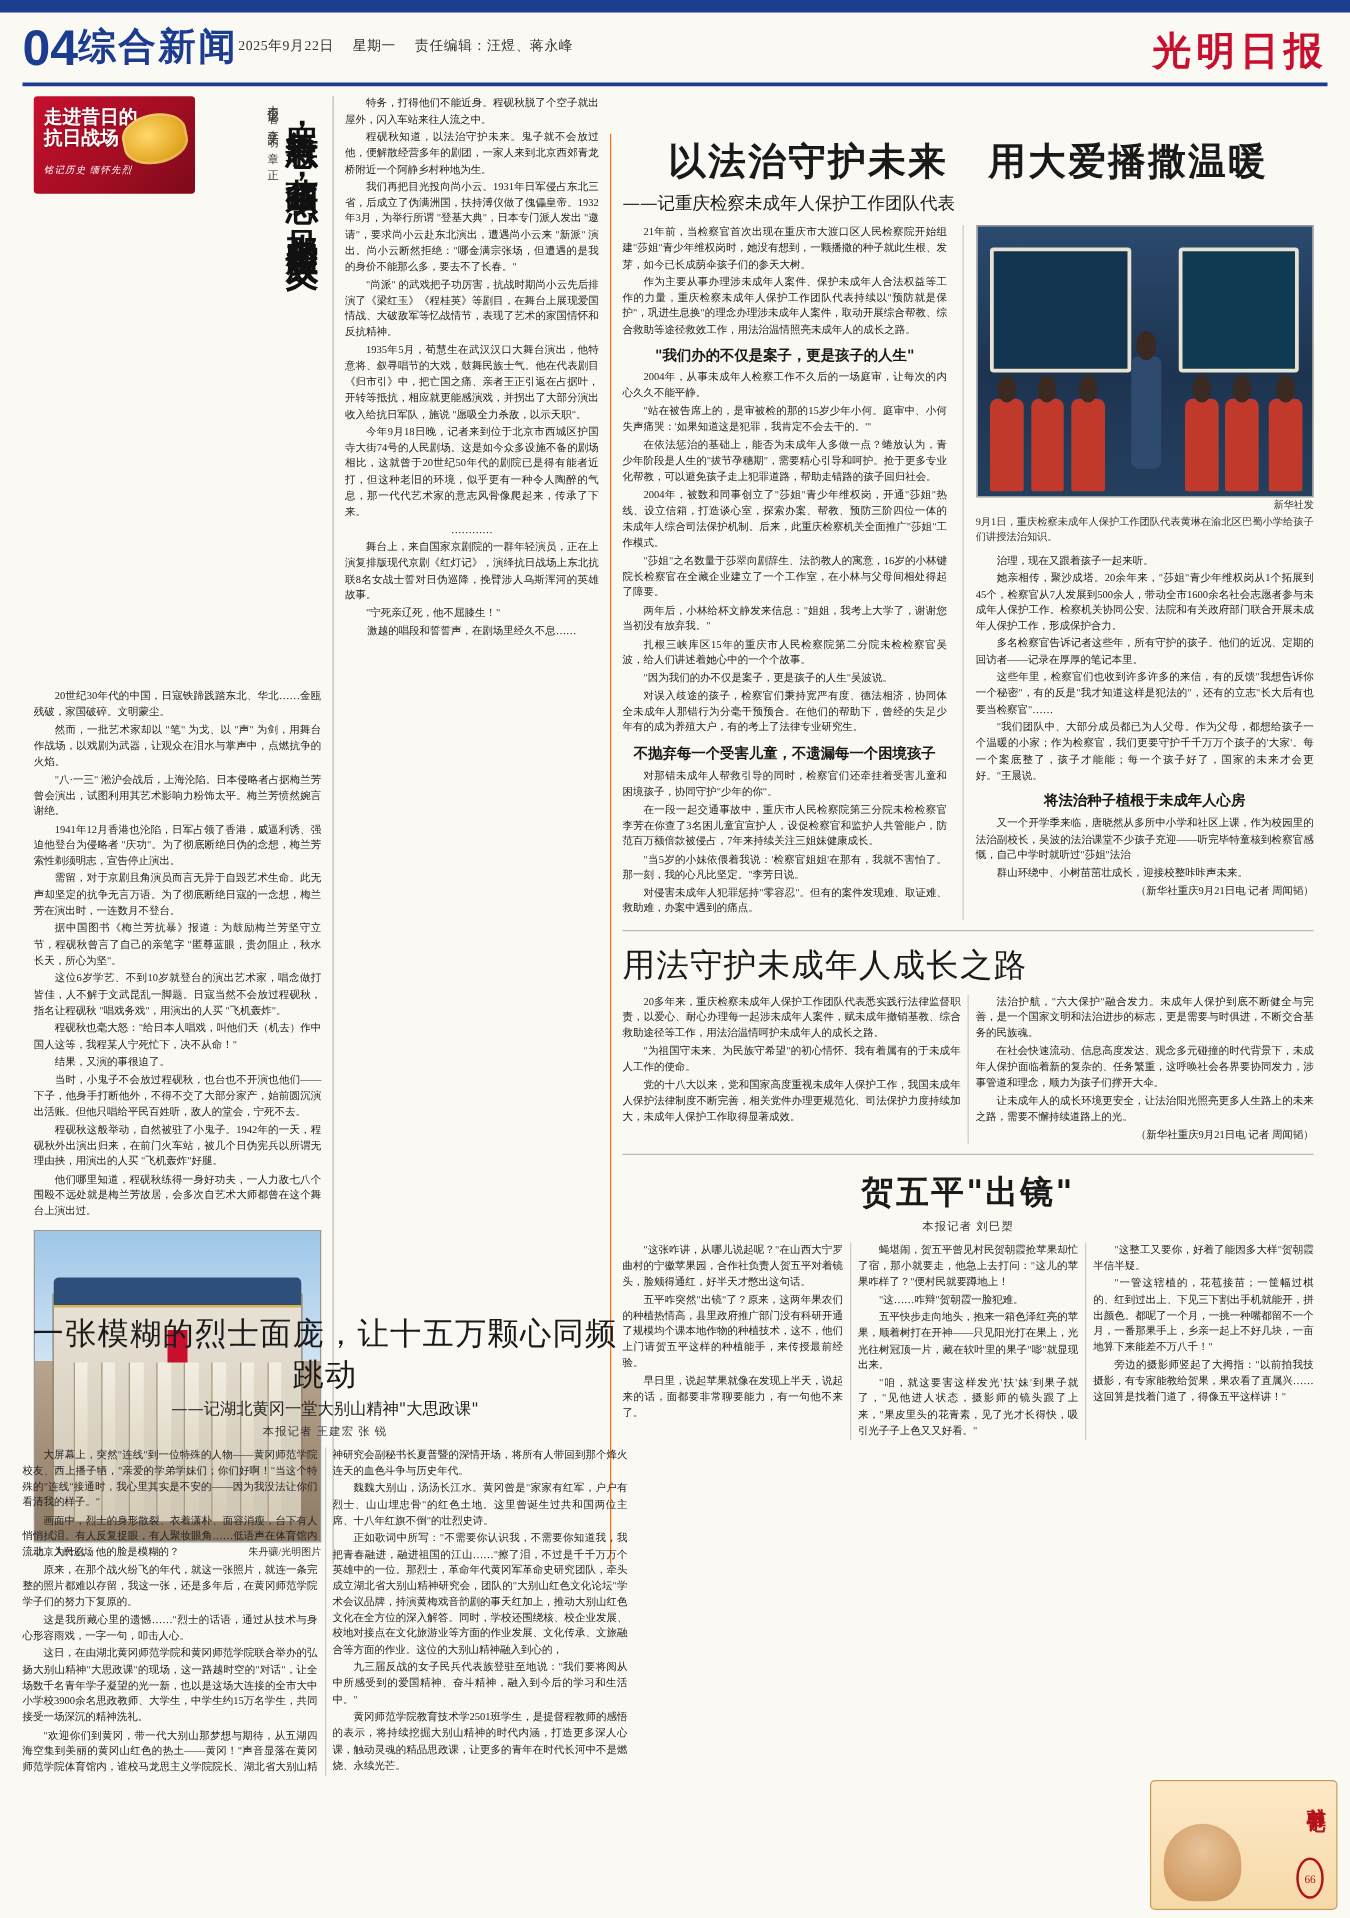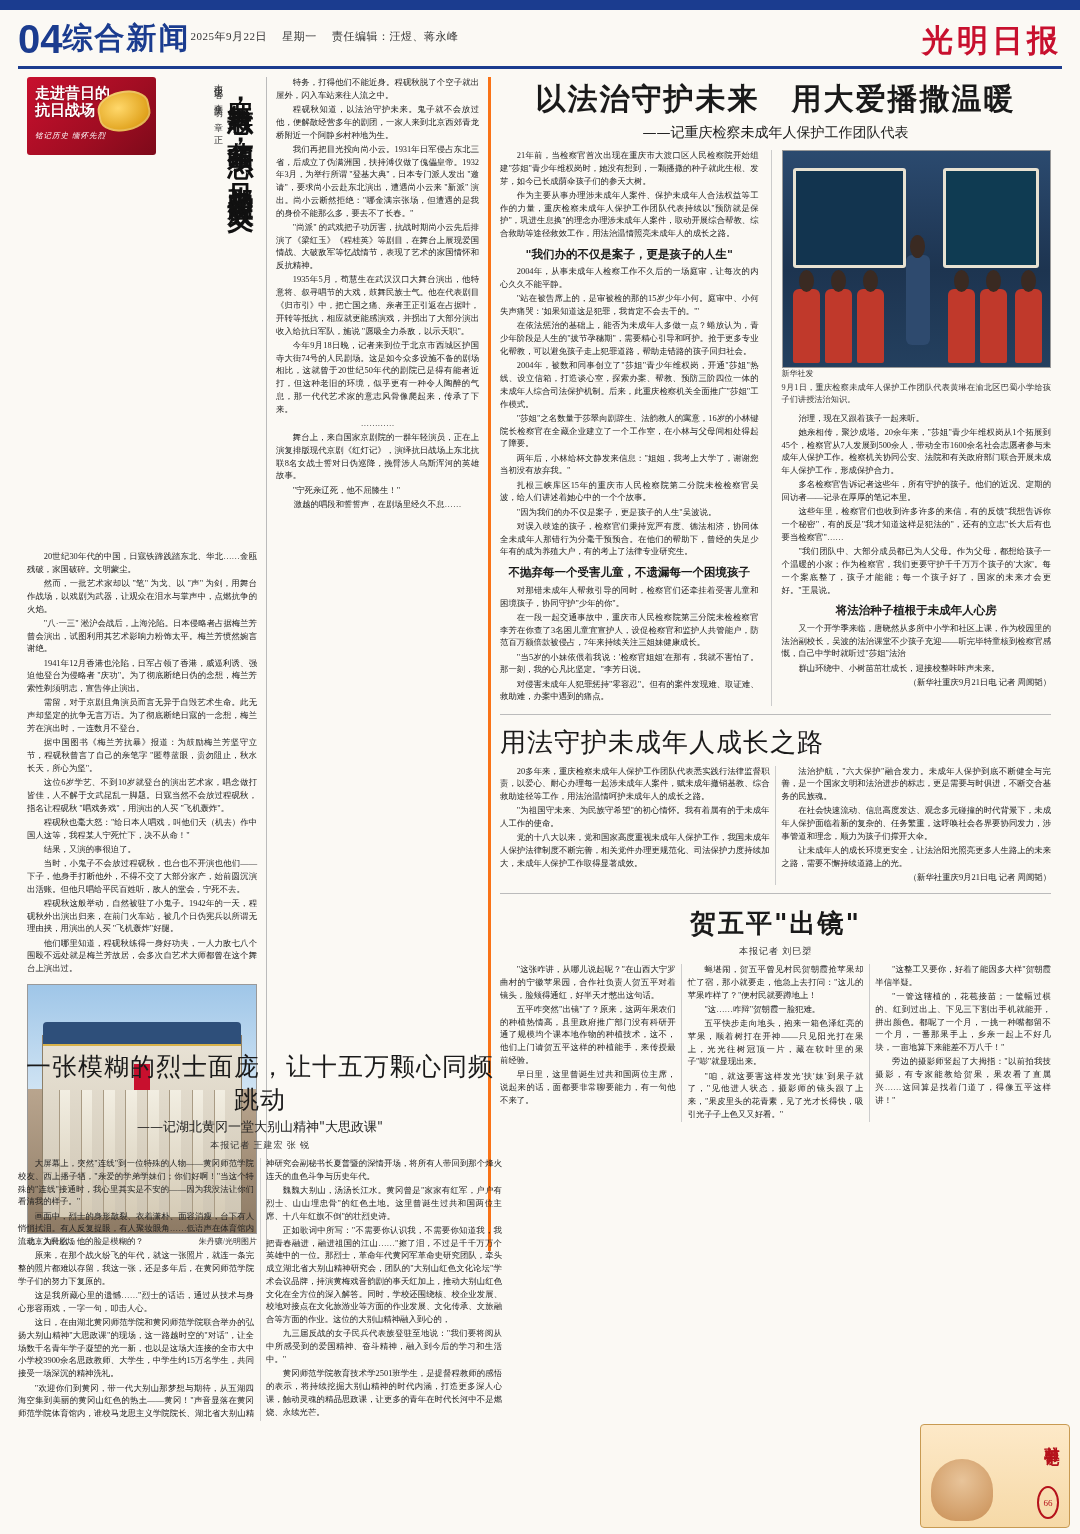--- a/index.html
+++ b/index.html
@@ -31,21 +31,21 @@
     position:absolute; right:0; bottom:4px;
     font-size:31px; font-weight:bold; color:#c8102e; letter-spacing:4px;
     font-family:"DejaVu Serif", serif;
   }
 
   
   .body-grid { display:flex; gap:0; padding-top:8px; }
   .col { padding:0 9px; }
   .col-1 { width:248px; }
   .col-2 { width:222px; border-left:1px solid #bbb; }
-  .col-3 { width:572px; border-left:3px solid #f97316; }
+  .col-3 { width:572px; border-left:1px solid #f97316;margin-top:30px; }
 
   .txt { font-size:8.4px; line-height:1.52; text-align:justify; text-justify:inter-ideograph; color:#222; }
   .txt p { margin:0 0 1.5px 0; text-indent:2em; }
 
   
   .banner {
     width:129px; height:78px; margin-bottom:6px;
     background:linear-gradient(135deg,#c8102e 0%,#a00d22 60%,#7d0a1a 100%);
     border-radius:3px; position:relative; overflow:hidden;
     color:#fff;
@@ -86,35 +86,35 @@
 
   .h2-title { font-size:25px; font-weight:normal; text-align:center; letter-spacing:1px;
      font-family:"DejaVu Serif", serif; margin:10px 0 2px; }
   .h2-sub { font-size:13px; text-align:center; color:#222; margin-bottom:3px; font-family:"DejaVu Serif", serif;}
   .byline { font-size:9px; text-align:center; color:#333; margin-bottom:6px; letter-spacing:1px;}
   .two-col { column-count:2; column-gap:12px; column-rule:1px solid #ccc; }
 
   
   .r-title { font-size:30px; font-weight:bold; text-align:center; letter-spacing:2px;
       font-family:"DejaVu Serif", serif; margin:2px 0 4px; }
-  .r-sub { font-size:14px; text-align:center; margin-bottom:8px; font-family:"DejaVu Serif", serif;}
+  .r-sub { font-size:14px; margin-bottom:8px; font-family:"DejaVu Serif", serif;}
   .r-photo {
      width:100%; height:218px; border:1px solid #999; position:relative; overflow:hidden;
      background:linear-gradient(#2b4a6f,#1d3450 55%,#24405f 100%);
   }
   .board { position:absolute; left:4%; top:8%; width:42%; height:46%;
      background:#12344f; border:3px solid #e8e2d2; border-radius:3px;}
   .board2 { position:absolute; right:4%; top:8%; width:36%; height:46%;
      background:#0f3b52; border:3px solid #e8e2d2; border-radius:3px;}
   .kid { position:absolute; bottom:2%; width:10%; height:34%; background:#c0392b; border-radius:6px 6px 2px 2px;}
   .kid:after{content:""; position:absolute; left:22%; top:-26%; width:56%; height:30%; background:#3a2a22; border-radius:50%;}
   .teacher{ position:absolute; bottom:10%; left:46%; width:9%; height:42%; background:#2e4a6e; border-radius:6px;}
   .teacher:after{content:""; position:absolute; left:18%; top:-22%; width:64%; height:26%; background:#3a2a22; border-radius:50%;}
   .r-caption { font-size:8.2px; line-height:1.5; color:#333; padding-top:3px; text-align:justify;}
-  .agency { font-size:8px; color:#333; }
+  .agency { font-size:8px; text-align:right; color:#333; }
 
   .sub-h { font-size:11.5px; font-weight:bold; text-align:center; margin:6px 0 4px;
      font-family:"DejaVu Serif", serif; line-height:1.35;}
   .r3-title { font-size:26px; font-weight:normal; letter-spacing:1px;
      font-family:"DejaVu Serif", serif; margin:10px 0 6px;}
   .r4-title { font-size:26px; font-weight:bold; text-align:center; letter-spacing:2px;
      font-family:"DejaVu Serif", serif; margin:12px 0 4px;}
   .hr { border-top:1px solid #bbb; margin:8px 0; }
 
   .three-col { column-count:3; column-gap:12px; column-rule:1px solid #ccc; }
@@ -300,21 +300,21 @@
         <p style="text-align:right;text-indent:0">（新华社重庆9月21日电 记者 周闻韬）</p>
       </div>
 
       <div class="hr"></div>
 
       <div class="r4-title">贺五平"出镜"</div>
       <div class="byline">本报记者 刘巳槊</div>
       <div class="txt three-col" style="position:relative">
         <p>"这张咋讲，从哪儿说起呢？"在山西大宁罗曲村的宁徽苹果园，合作社负责人贺五平对着镜头，脸颊得通红，好半天才憋出这句话。</p>
         <p>五平咋突然"出镜"了？原来，这两年果农们的种植热情高，县里政府推广部门没有科研开通了规模均个课本地作物的种植技术，这不，他们上门请贺五平这样的种植能手，来传授最前经验。</p>
-        <p>早日里，这里曾诞生过共和国两位主席，说起来的话，面都要非常聊要能力，有一句他不来了。</p>
+        <p>早日里，说起苹果就像在发现上半天，说起来的话，面都要非常聊要能力，有一句他不来了。</p>
         <p>蝇堪闹，贺五平曾见村民贺朝霞抢苹果却忙了宿，那小就要走，他急上去打问："这儿的苹果咋样了？"便村民就要蹲地上！</p>
         <p>"这……咋辩"贺朝霞一脸犯难。</p>
         <p>五平快步走向地头，抱来一箱色泽红亮的苹果，顺着树打在开神——只见阳光打在果上，光光往树冠顶一片，藏在软叶里的果子"嘭"就显现出来。</p>
         <p>"咱，就这要害这样发光'扶'妹'到果子就了，"见他进人状态，摄影师的镜头跟了上来，"果皮里头的花青素，见了光才长得快，吸引光子子上色又又好看。"</p>
         <p>"这整工又要你，好着了能因多大样"贺朝霞半信半疑。</p>
         <p>"一管这辖植的，花苞接苗；一筐幅过棋的、红到过出上、下见三下割出手机就能开，拼出颜色。都呢了一个月，一挑一种嘴都留不一个月，一番那果手上，乡亲一起上不好几块，一亩地算下来能差不万八千！"</p>
         <p>旁边的摄影师竖起了大拇指："以前拍我技摄影，有专家能教给贺果，果农看了直属兴……这回算是找着门道了，得像五平这样讲！"</p>
       </div>
 
       <div class="stamp">

